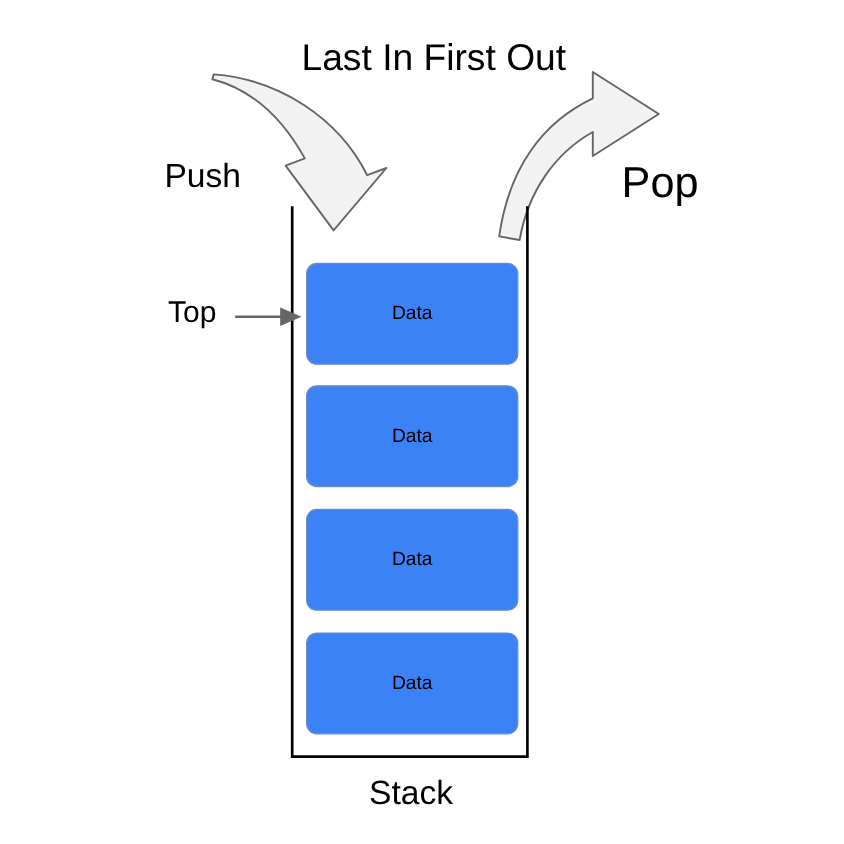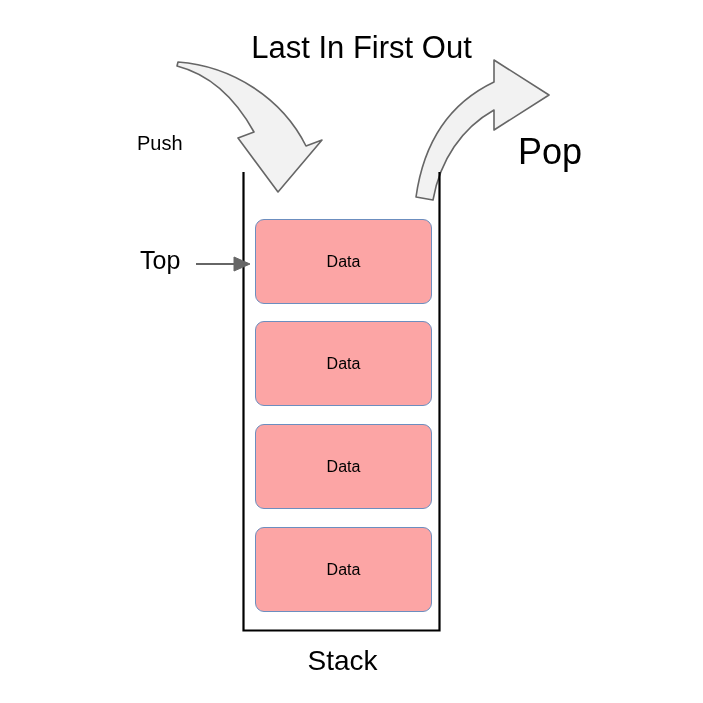--- a/index.html
+++ b/index.html
@@ -38,21 +38,21 @@
     left: 0;
     top: 32px;
     width: 703px;
     text-align: center;
     font-size: 31px;
     transform: translateX(10px);
   }
   #push-label {
     left: 137px;
     top: 133px;
-    font-size: 20px;
+    font-size: 28px;
   }
   #pop-label {
     left: 518px;
     top: 134px;
     font-size: 36px;
   }
   #top-label {
     left: 140px;
     top: 248px;
     font-size: 25px;
@@ -63,21 +63,21 @@
     width: 703px;
     text-align: center;
     font-size: 28px;
     transform: translateX(-9px);
   }
   .data-cell {
     position: absolute;
     left: 255px;
     width: 177px;
     height: 85px;
-    background: #fca5a5;
+    background: #3b82f6;
     border: 1.4px solid #6c8ebf;
     border-radius: 9px;
     box-sizing: border-box;
     display: flex;
     align-items: center;
     justify-content: center;
   }
 </style>
 </head>
 <body>

